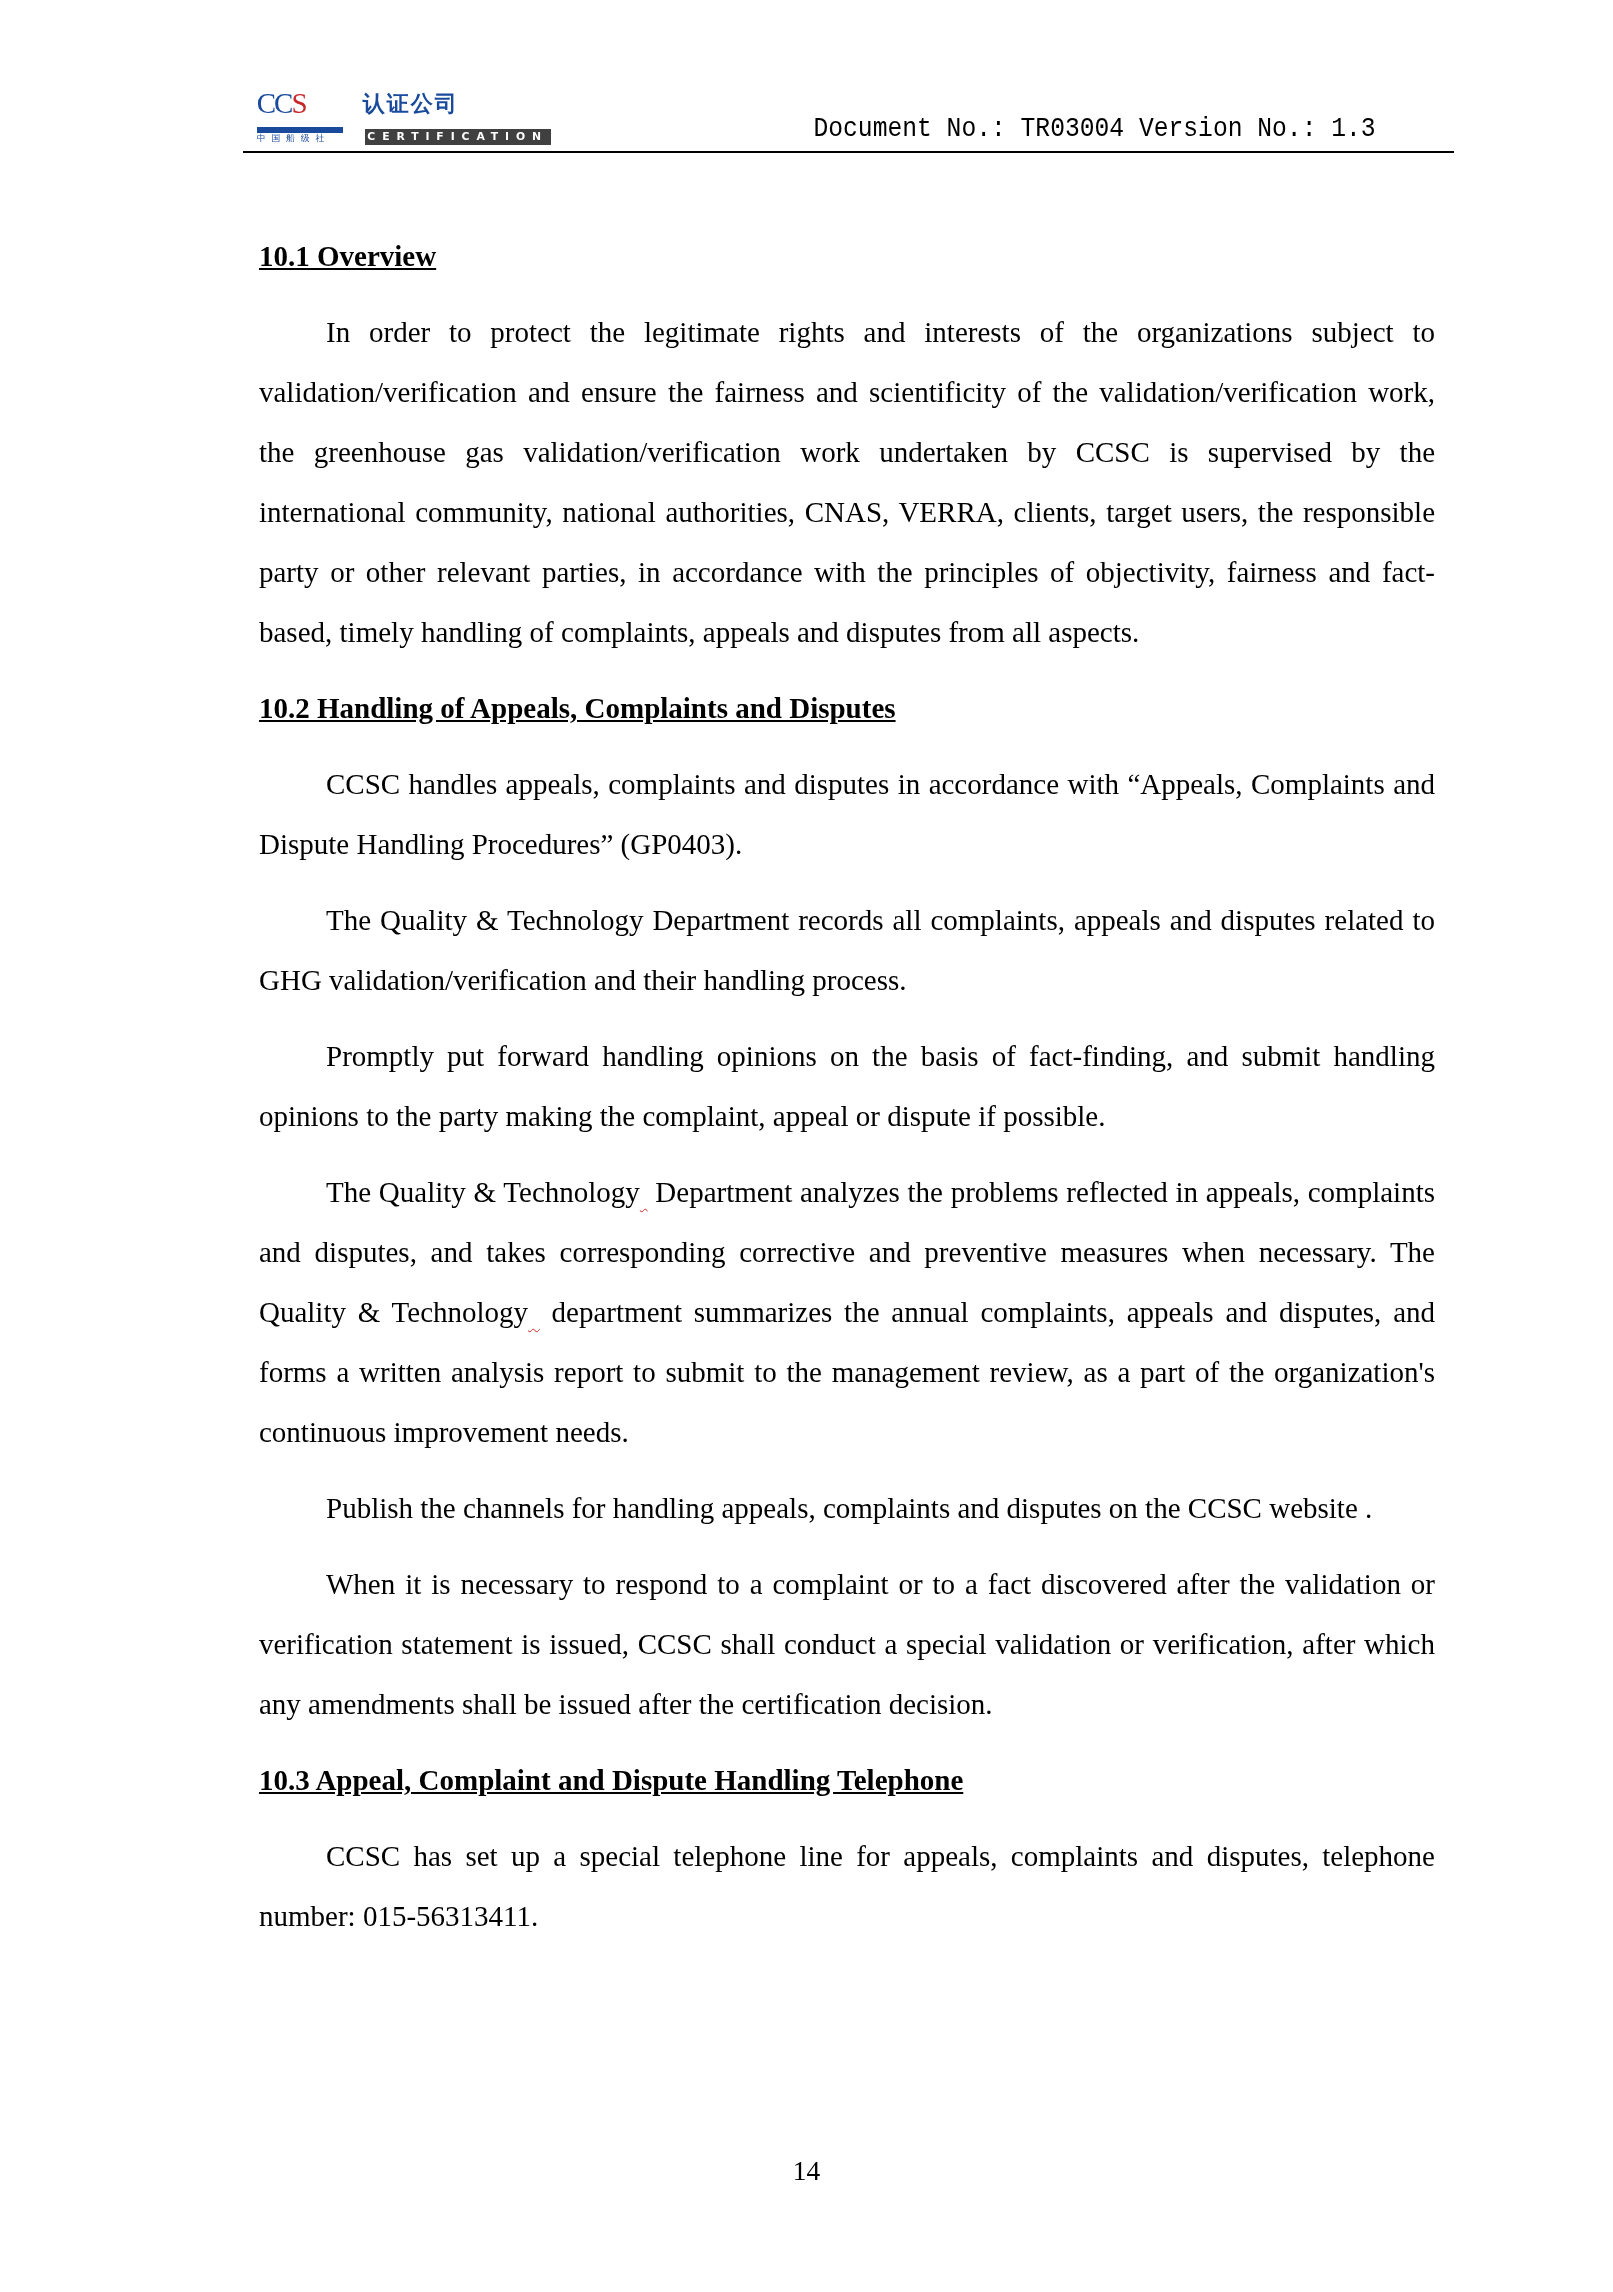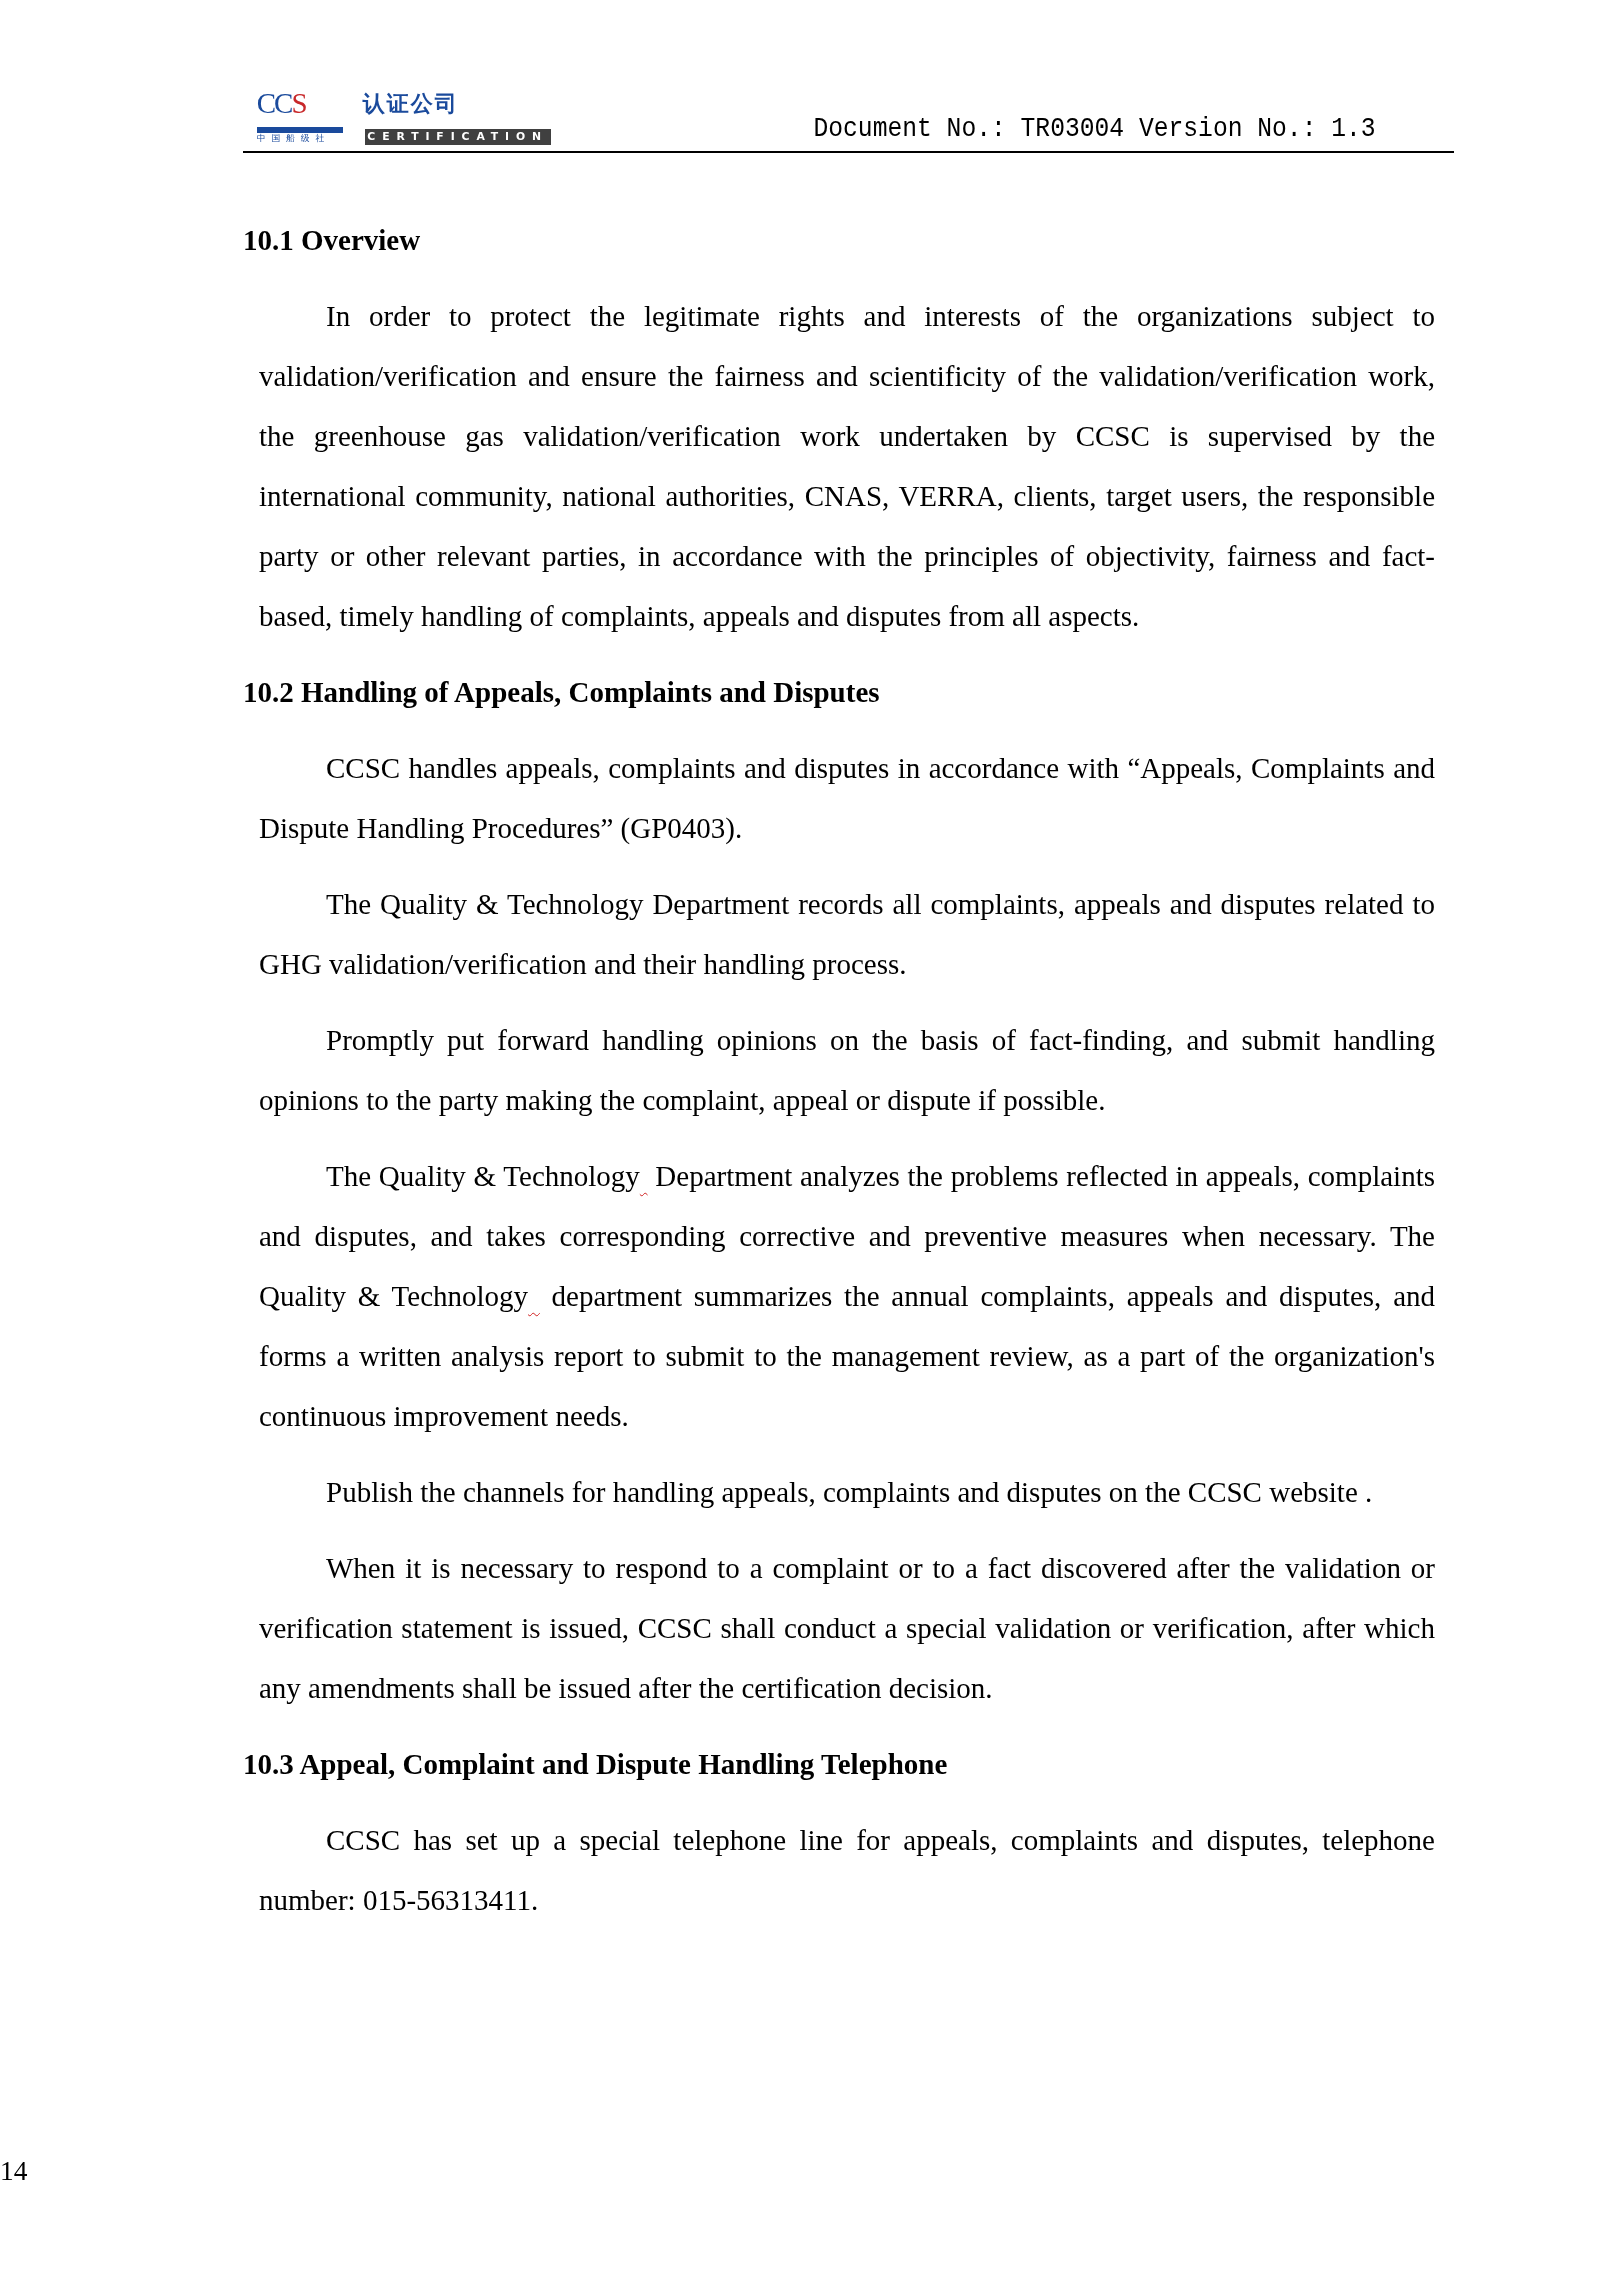--- a/index.html
+++ b/index.html
@@ -9,25 +9,25 @@
   .logo .ccs { position:absolute; left:0; top:0; font-family:"Liberation Serif", serif; font-weight:normal; font-size:29px; color:#1a4a9c; letter-spacing:-2px; line-height:39px; }
   .logo .ccs .s { color:#c8282a; }
   .logo .society { position:absolute; left:0; top:43px; width:86px; height:5.9px; background:#1a4a9c; }
   .logo .cn-small { position:absolute; left:0; top:49px; font-family:"DejaVu Sans", sans-serif; font-size:8.8px; color:#1a4a9c; letter-spacing:5.9px; line-height:11.8px; }
   .logo .cn-big { position:absolute; left:106px; top:2px; font-family:"DejaVu Sans", sans-serif; font-size:22px; font-weight:bold; color:#1a4a9c; letter-spacing:2px; line-height:35px; }
   .logo .cert { position:absolute; left:108px; top:45px; width:186px; height:15.7px; background:#404040; color:#fff; font-family:"DejaVu Sans", sans-serif; font-size:10.8px; font-weight:bold; letter-spacing:6.9px; line-height:15.7px; text-align:center; }
   .docno { position:absolute; right:78px; top:29px; font-family:"Liberation Mono", monospace; font-size:27.4px; letter-spacing:0px; transform:scaleX(0.9); transform-origin:right; white-space:nowrap; }
   .rule { position:absolute; left:0; top:67px; width:1211px; height:2px; background:#000; }
 
   .content { position:absolute; left:243px; top:210px; width:1208px; font-size:29px; line-height:60px; }
-  .content h2 { margin:0; font-size:29px; font-weight:bold; line-height:60px; }
+  .content h2 { margin:16px; font-size:29px; font-weight:bold; line-height:60px;text-decoration:underline; }
   .content p { margin:16px; text-align:justify; text-indent:67px; }
   .squig { text-decoration: underline wavy #d02020; text-decoration-thickness:1px; text-underline-offset:5.9px; }
 
-  .page-number { position:absolute; left:0; width:1613px; top:2156px; font-size:27.4px; }
+  .page-number { position:absolute; left:0; width:1613px; top:2156px; text-align:center; font-size:27.4px; }
 </style>
 </head>
 <body>
 
 <div class="header">
   <div class="logo">
     <div class="ccs"><span>CC</span><span class="s">S</span></div>
     <div class="society"></div>
     <div class="cn-small">中国船级社</div>
     <div class="cn-big">认证公司</div>

